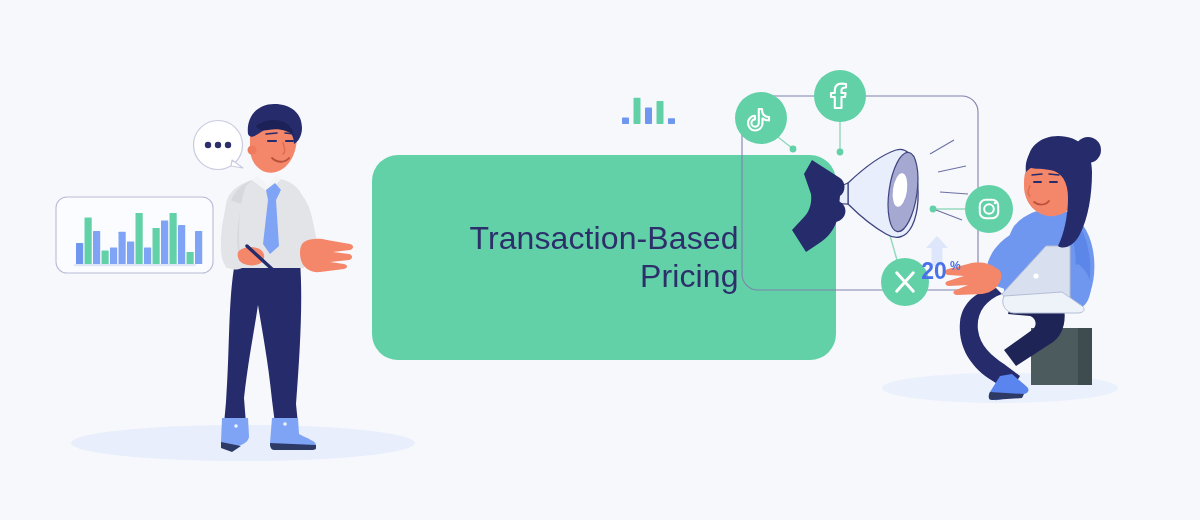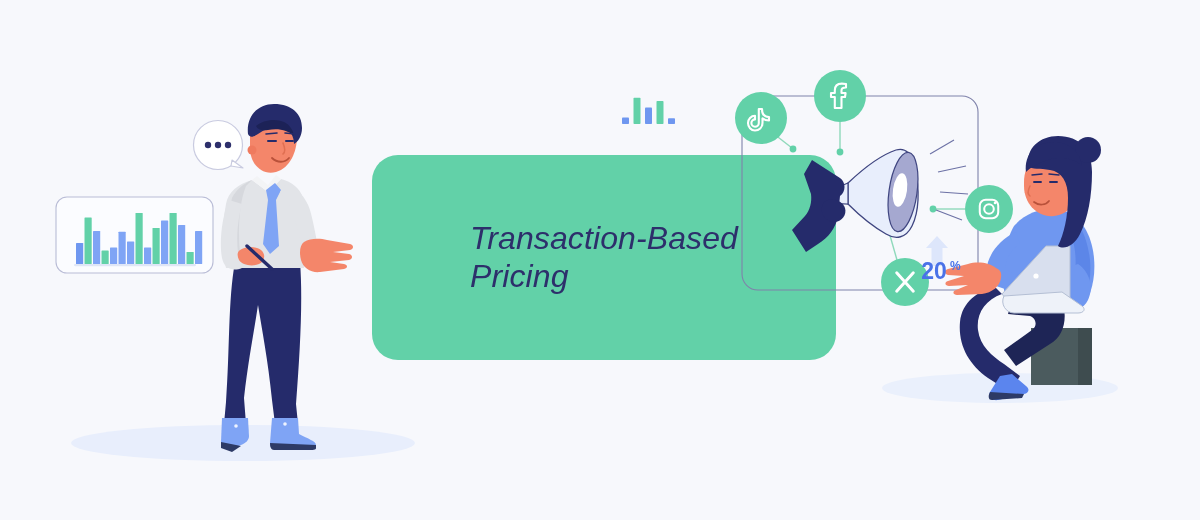--- a/index.html
+++ b/index.html
@@ -40,25 +40,24 @@
     display: flex;
     align-items: center;
     justify-content: center;
   }
   .hero-title {
     color: #2d2f6b;
     font-family: "Liberation Sans", sans-serif;
     font-size: 32px;
     font-weight: 400;
     line-height: 1.18;
-    text-align: left;
+    text-align: right;
     letter-spacing: 0.1px;
     white-space: pre-line;
     padding: 0 24px;
-    font-style: italic;
   }
 </style>
 </head>
 <body>
 
 <div id="stage">
 
   <svg class="layer" viewBox="0 0 1200 520" xmlns="http://www.w3.org/2000/svg">
 
     <ellipse cx="243" cy="443" rx="172" ry="18" fill="#e8eefc"></ellipse>

